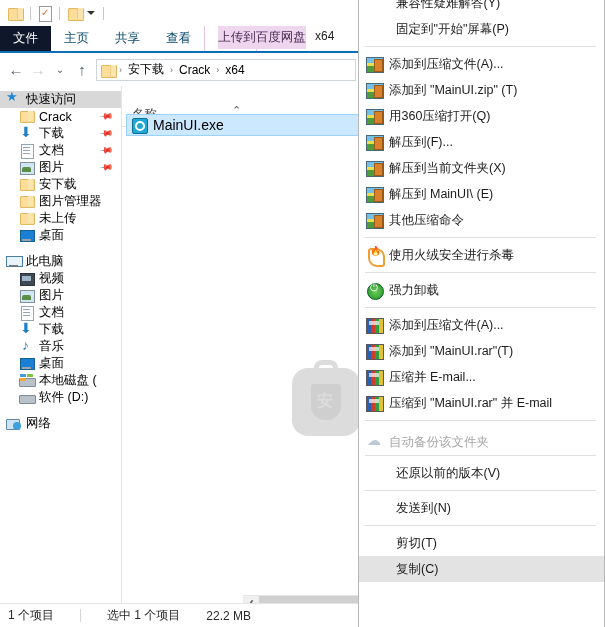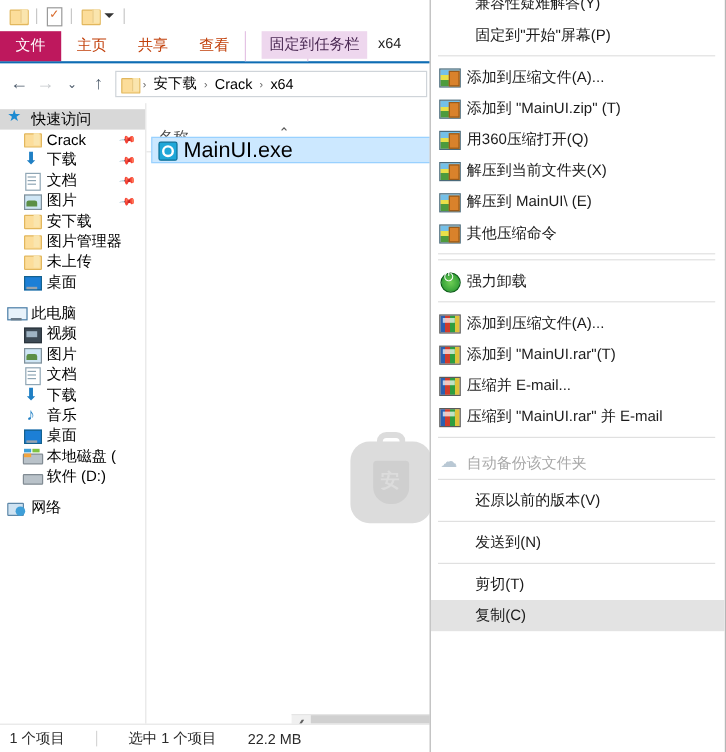--- a/index.html
+++ b/index.html
@@ -23,22 +23,22 @@
   .ic-folder { width:14px; height:12px; position:relative; display:inline-block; }
   .ic-folder:before{ content:""; position:absolute; left:0; top:1px; width:14px; height:11px; background:#fcdd9a; border:1px solid #e2b75d; border-radius:1px;}
   .ic-folder:after{ content:""; position:absolute; left:9px; top:1px; width:5px; height:11px; background:#fae5ae; border-left:1px solid #e9cb86;}
   .ic-props { width:12px; height:14px; position:relative; display:inline-block; }
   .ic-props:before{ content:""; position:absolute; left:0; top:0; width:11px; height:14px; background:#fff; border:1px solid #9a9a9a;}
   .ic-props:after{ content:"✓"; position:absolute; left:2px; top:0px; font-size:10px; color:#d86a2c; line-height:13px;}
   .ic-caret { width:0;height:0;border-left:4px solid transparent;border-right:4px solid transparent;border-top:4px solid #333; display:inline-block; }
 
   
   .ribbon { height:25px; display:flex; align-items:stretch; position:relative; }
-  .tab { padding:0 13px; display:flex; align-items:center; font-size:12.5px; color:#c2410c; cursor:default; }
-  .tab.file { background:#be185d; color:#fff; }
+  .tab { padding:0 13px; display:flex; align-items:center; font-size:12.5px; color:#0c4a6e; cursor:default; }
+  .tab.file { background:#0f172a; color:#fff; }
   .tab.manage { border-left:1px solid #e4c3e4; border-right:1px solid #e4c3e4; background:#fff; }
   .ctx-tab-header {
     position:absolute; left:218px; top:0; width:88px; height:23px;
     background:#eed7ee; color:#4b2a54; font-size:12.5px;
     display:flex; align-items:center; justify-content:center;
   }
   .x64label { position:absolute; left:315px; top:3px; font-size:12px; color:#222; }
   .ribbon-underline { height:2px; background:#0e6db4; width:362px; }
 
   
@@ -90,21 +90,21 @@
   .colhdr { height:24px; border-bottom:1px solid #e5e5e5; display:flex; align-items:center; padding-left:10px; font-size:12.5px; color:#4a4a4a; position:relative;margin-top:17px;}
   .sortarrow { position:absolute; left:110px; top:1px; font-size:11px; color:#5a5a5a;}
   .filerow {
     position:absolute; left:4px; top:28px; width:auto; right:0;
     height:22px; display:flex; align-items:center;
     background:#cce8ff; border:1px solid #99d1ff; padding-left:4px;
   }
   .exeicon{ width:16px; height:16px; position:relative; flex:0 0 16px; }
   .exeicon:before{content:""; position:absolute; left:1px; top:1px; width:14px; height:14px; background:#1fa7d8; border:1px solid #0d6f96; border-radius:2px;}
   .exeicon:after{content:""; position:absolute; left:4px; top:4px; width:6px; height:6px; border:2px solid #fff; border-radius:50%;}
-  .filename { margin-left:6px; font-size:18px; }
+  .filename { margin-left:6px; font-size:14px; }
 
   
   .watermark { position:absolute; left:170px; top:282px; width:190px; height:105px; pointer-events:none; }
   .wm-badge { position:absolute; left:0; top:0; width:68px; height:68px; background:#dcdcdc; border-radius:16px; }
   .wm-handle { position:absolute; left:22px; top:-8px; width:24px; height:16px; border:5px solid #dcdcdc; border-bottom:none; border-radius:8px 8px 0 0; }
   .wm-shield { position:absolute; left:19px; top:16px; width:30px; height:36px; background:#cfcfcf; border-radius:3px 3px 14px 14px; }
   .wm-shield span{ position:absolute; left:6px; top:7px; color:#dcdcdc; font-size:16px; font-weight:bold; }
 
   
   .hscroll { position:absolute; left:121px; bottom:0; right:0; height:16px; background:#f0f0f0; border-top:1px solid #e5e5e5; display:flex; align-items:center;}
@@ -160,21 +160,21 @@
     <span class="ic-caret"></span>
     <span class="sep"></span>
   </div>
 
   <div class="ribbon">
     <div class="tab file">文件</div>
     <div class="tab">主页</div>
     <div class="tab">共享</div>
     <div class="tab">查看</div>
     <div class="tab manage">管理</div>
-    <div class="ctx-tab-header">固定到任务栏</div>
+    <div class="ctx-tab-header">上传到百度网盘</div>
     <div class="x64label">x64</div>
   </div>
   <div class="ribbon-underline"></div>
 
   <div class="addrrow">
     <div class="navbtn">←</div>
     <div class="navbtn disabled">→</div>
     <div class="navbtn small">⌄</div>
     <div class="navbtn">↑</div>
     <div class="addrbar">
@@ -323,31 +323,39 @@
     <div class="mi">
       <span class="mico zip360"></span>
       <span class="mtext">添加到 "MainUI.zip" (T)</span>
     </div>
     <div class="mi">
       <span class="mico zip360"></span>
       <span class="mtext">用360压缩打开(Q)</span>
     </div>
     <div class="mi">
       <span class="mico zip360"></span>
+      <span class="mtext">解压到(F)...</span>
+    </div>
+    <div class="mi">
+      <span class="mico zip360"></span>
       <span class="mtext">解压到当前文件夹(X)</span>
     </div>
     <div class="mi">
       <span class="mico zip360"></span>
       <span class="mtext">解压到 MainUI\ (E)</span>
     </div>
     <div class="mi">
       <span class="mico zip360"></span>
       <span class="mtext">其他压缩命令</span>
     </div>
     <div class="msep"></div>
+    <div class="mi">
+      <span class="mico flame"></span>
+      <span class="mtext">使用火绒安全进行杀毒</span>
+    </div>
     <div class="msep"></div>
     <div class="mi">
       <span class="mico green"></span>
       <span class="mtext">强力卸载</span>
     </div>
     <div class="msep"></div>
     <div class="mi">
       <span class="mico rar"></span>
       <span class="mtext">添加到压缩文件(A)...</span>
     </div>

